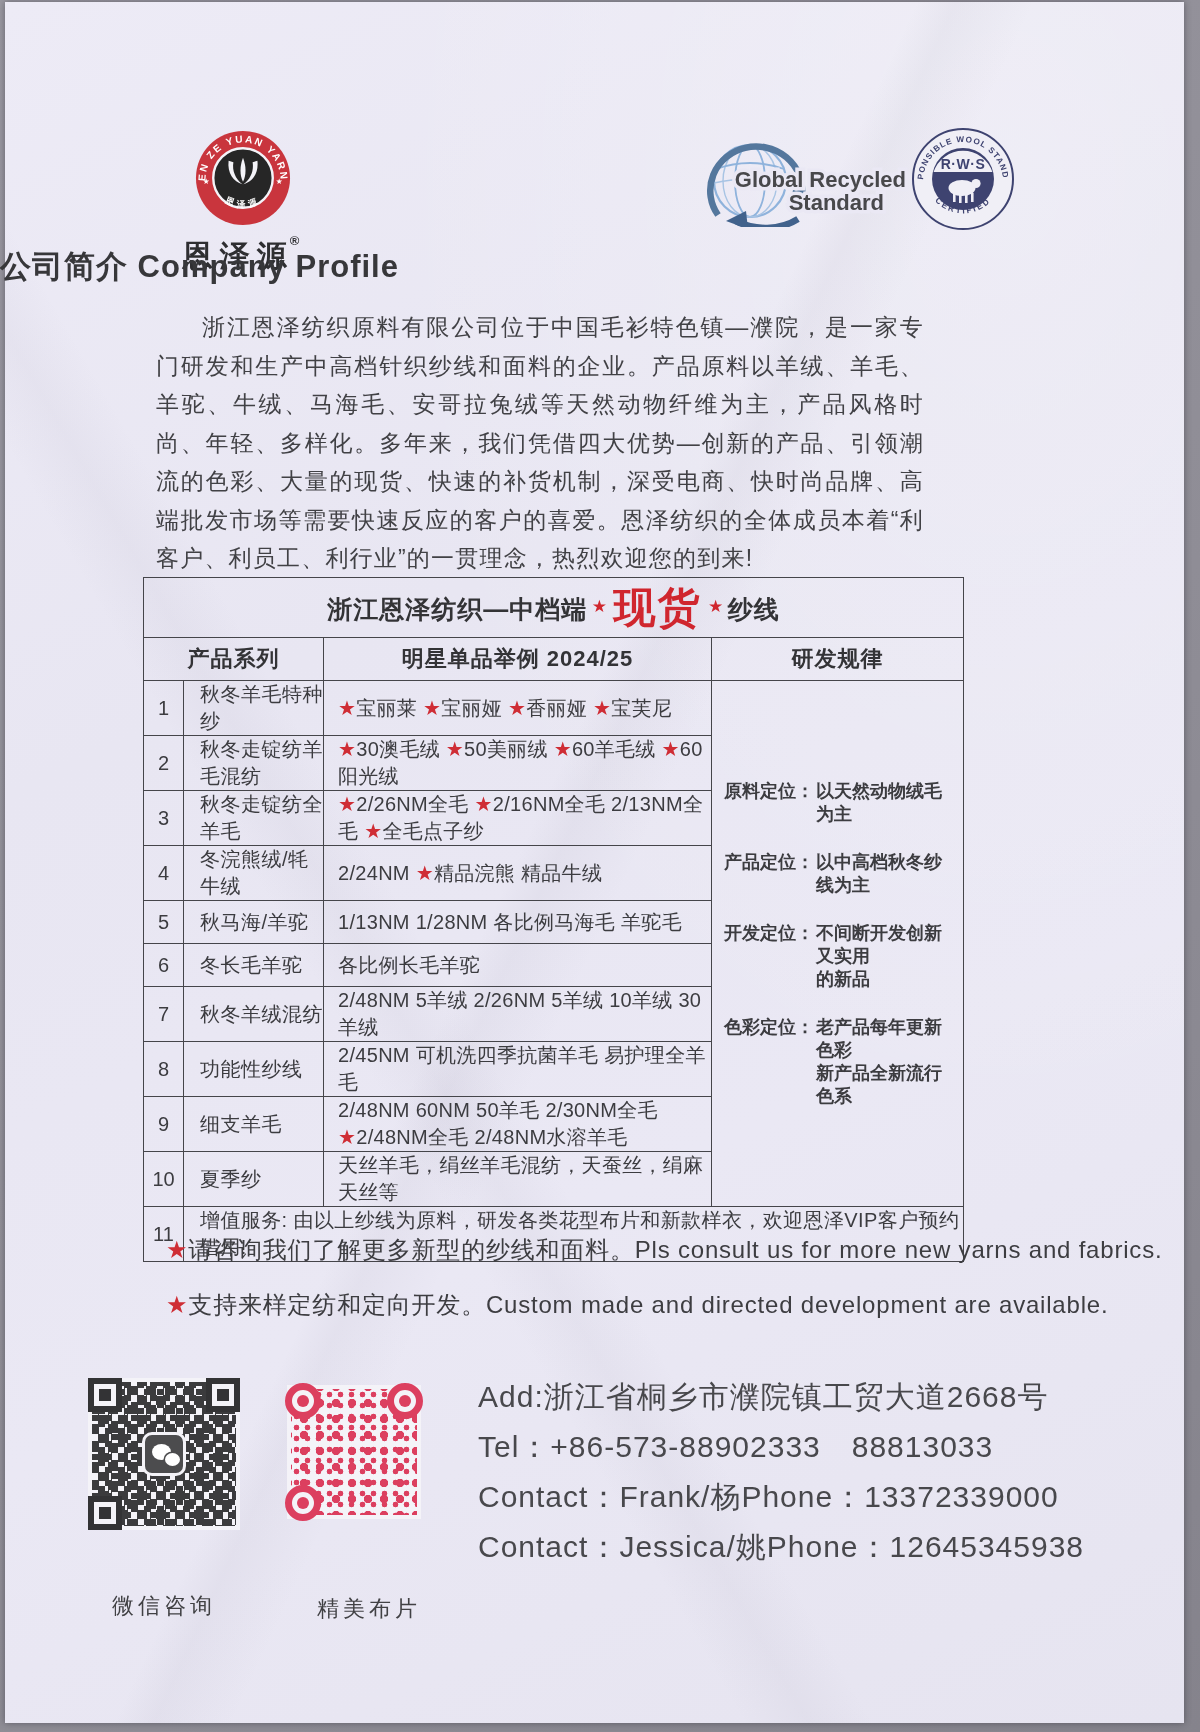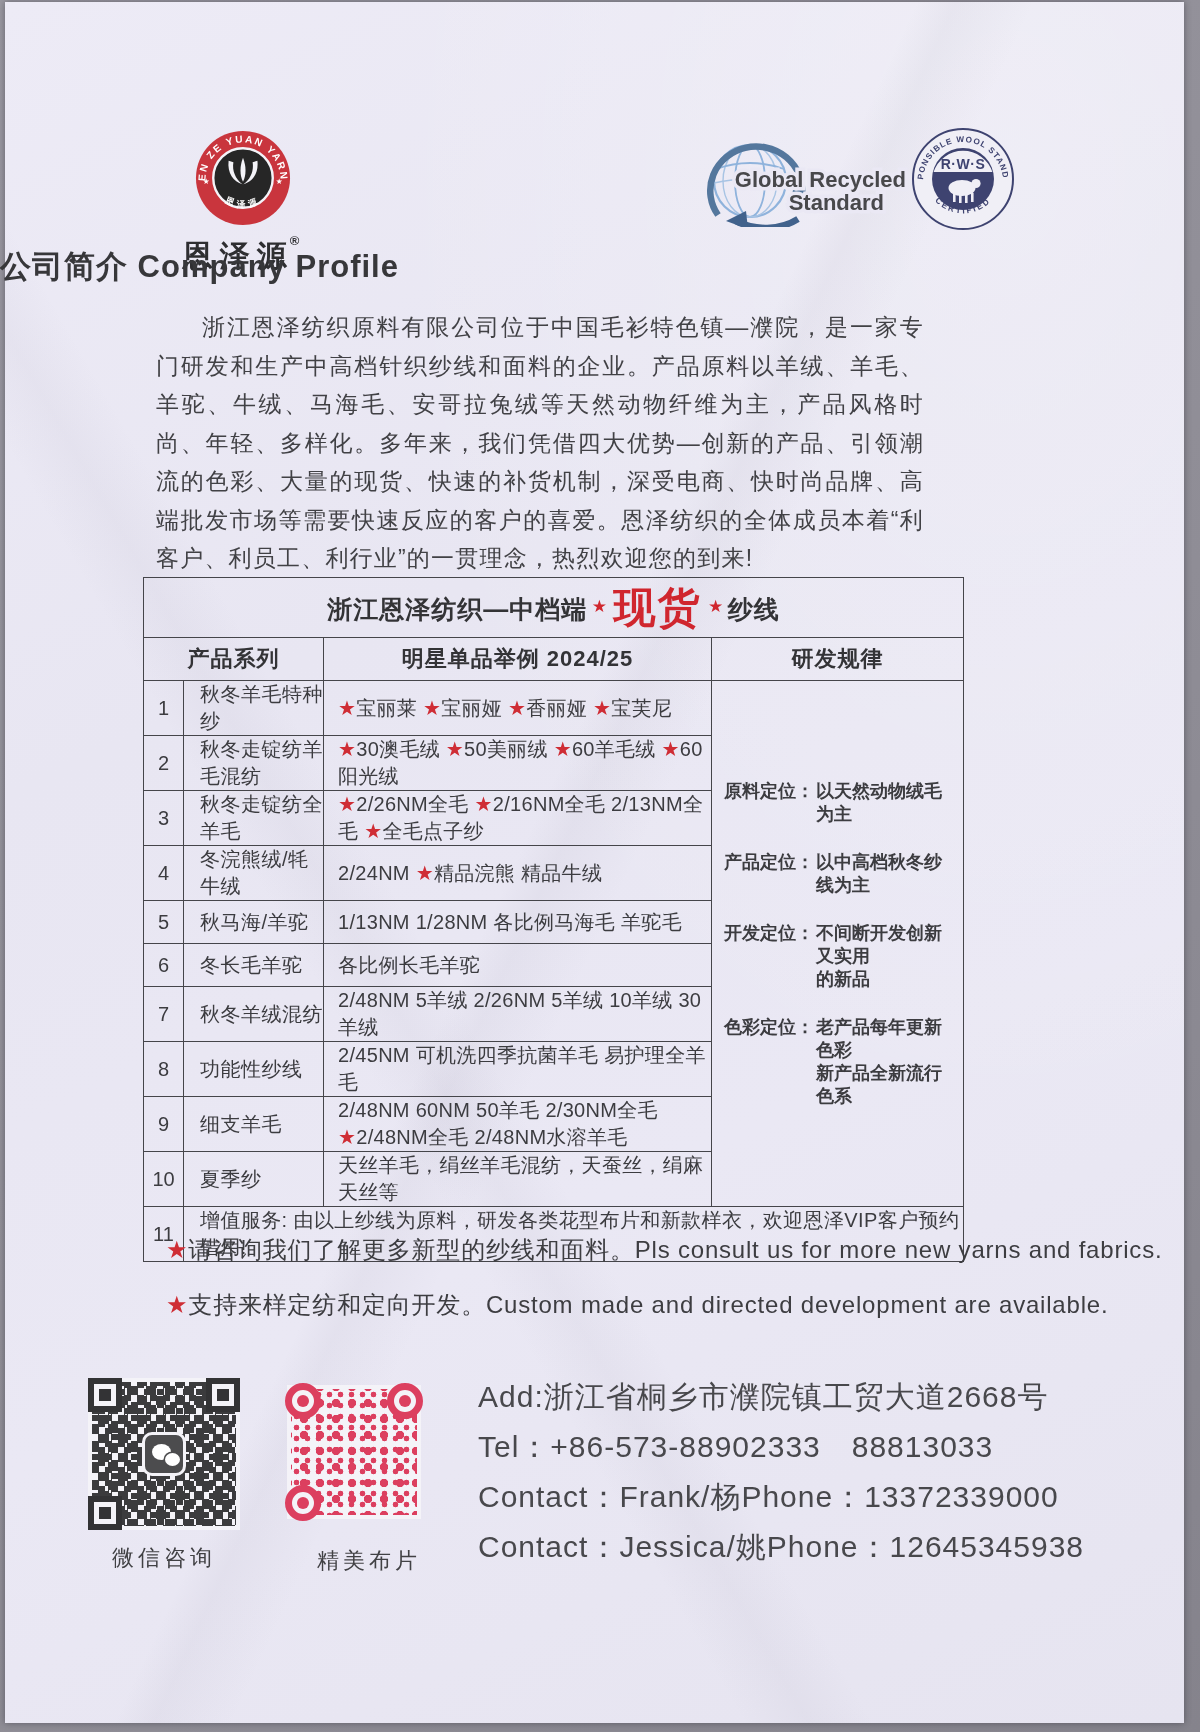--- a/index.html
+++ b/index.html
@@ -83,21 +83,21 @@
   .wx-badge::after { content:""; position:absolute; left:20px; top:18px; width:15px; height:13px; background:#fff; border-radius:50%; box-shadow:0 0 0 1.5px #4c4c4e; }
   .qr-fabric { left:287px; top:1385px; width:134px; height:134px; position:absolute; }
   .qr-noise-r { position:absolute; inset:4px;
     background:
       radial-gradient(circle,#dc3f5f 34%,transparent 40%) 0 0/11px 11px,
       radial-gradient(circle,#dc3f5f 34%,transparent 40%) 5px 6px/16px 16px;
   }
   .finder-c { position:absolute; width:36px; height:36px; border:7px solid #dc3f5f; border-radius:50%; background:#f4f3f8; }
   .finder-c::after { content:""; position:absolute; inset:5px; background:#dc3f5f; border-radius:50%; }
   .fc-tl { left:-2px; top:-2px; } .fc-tr { right:-2px; top:-2px; } .fc-bl { left:-2px; bottom:-2px; }
-  .qr-label { position:absolute; font-size:22px; color:#414144; letter-spacing:4px; font-weight:500; }
+  .qr-label { position:absolute; font-size:22px; color:#414144; letter-spacing:4px; font-weight:500;margin-top:48px; }
   .lbl-wechat { left:88px; top:1543px; width:152px; text-align:center; }
   .lbl-fabric { left:287px; top:1546px; width:134px; text-align:right; }
 
   .contact { left:478px; top:1372px; width:580px; color:#48484c; }
   .contact .c-line { font-size:30px; line-height:50px; letter-spacing:1px; font-weight:500; white-space:nowrap; }
   .contact .c-pair { display:flex; }
   .contact .c-who { width:302px; }
 
   
   svg text { font-family:"Liberation Sans","DejaVu Sans",sans-serif; }

